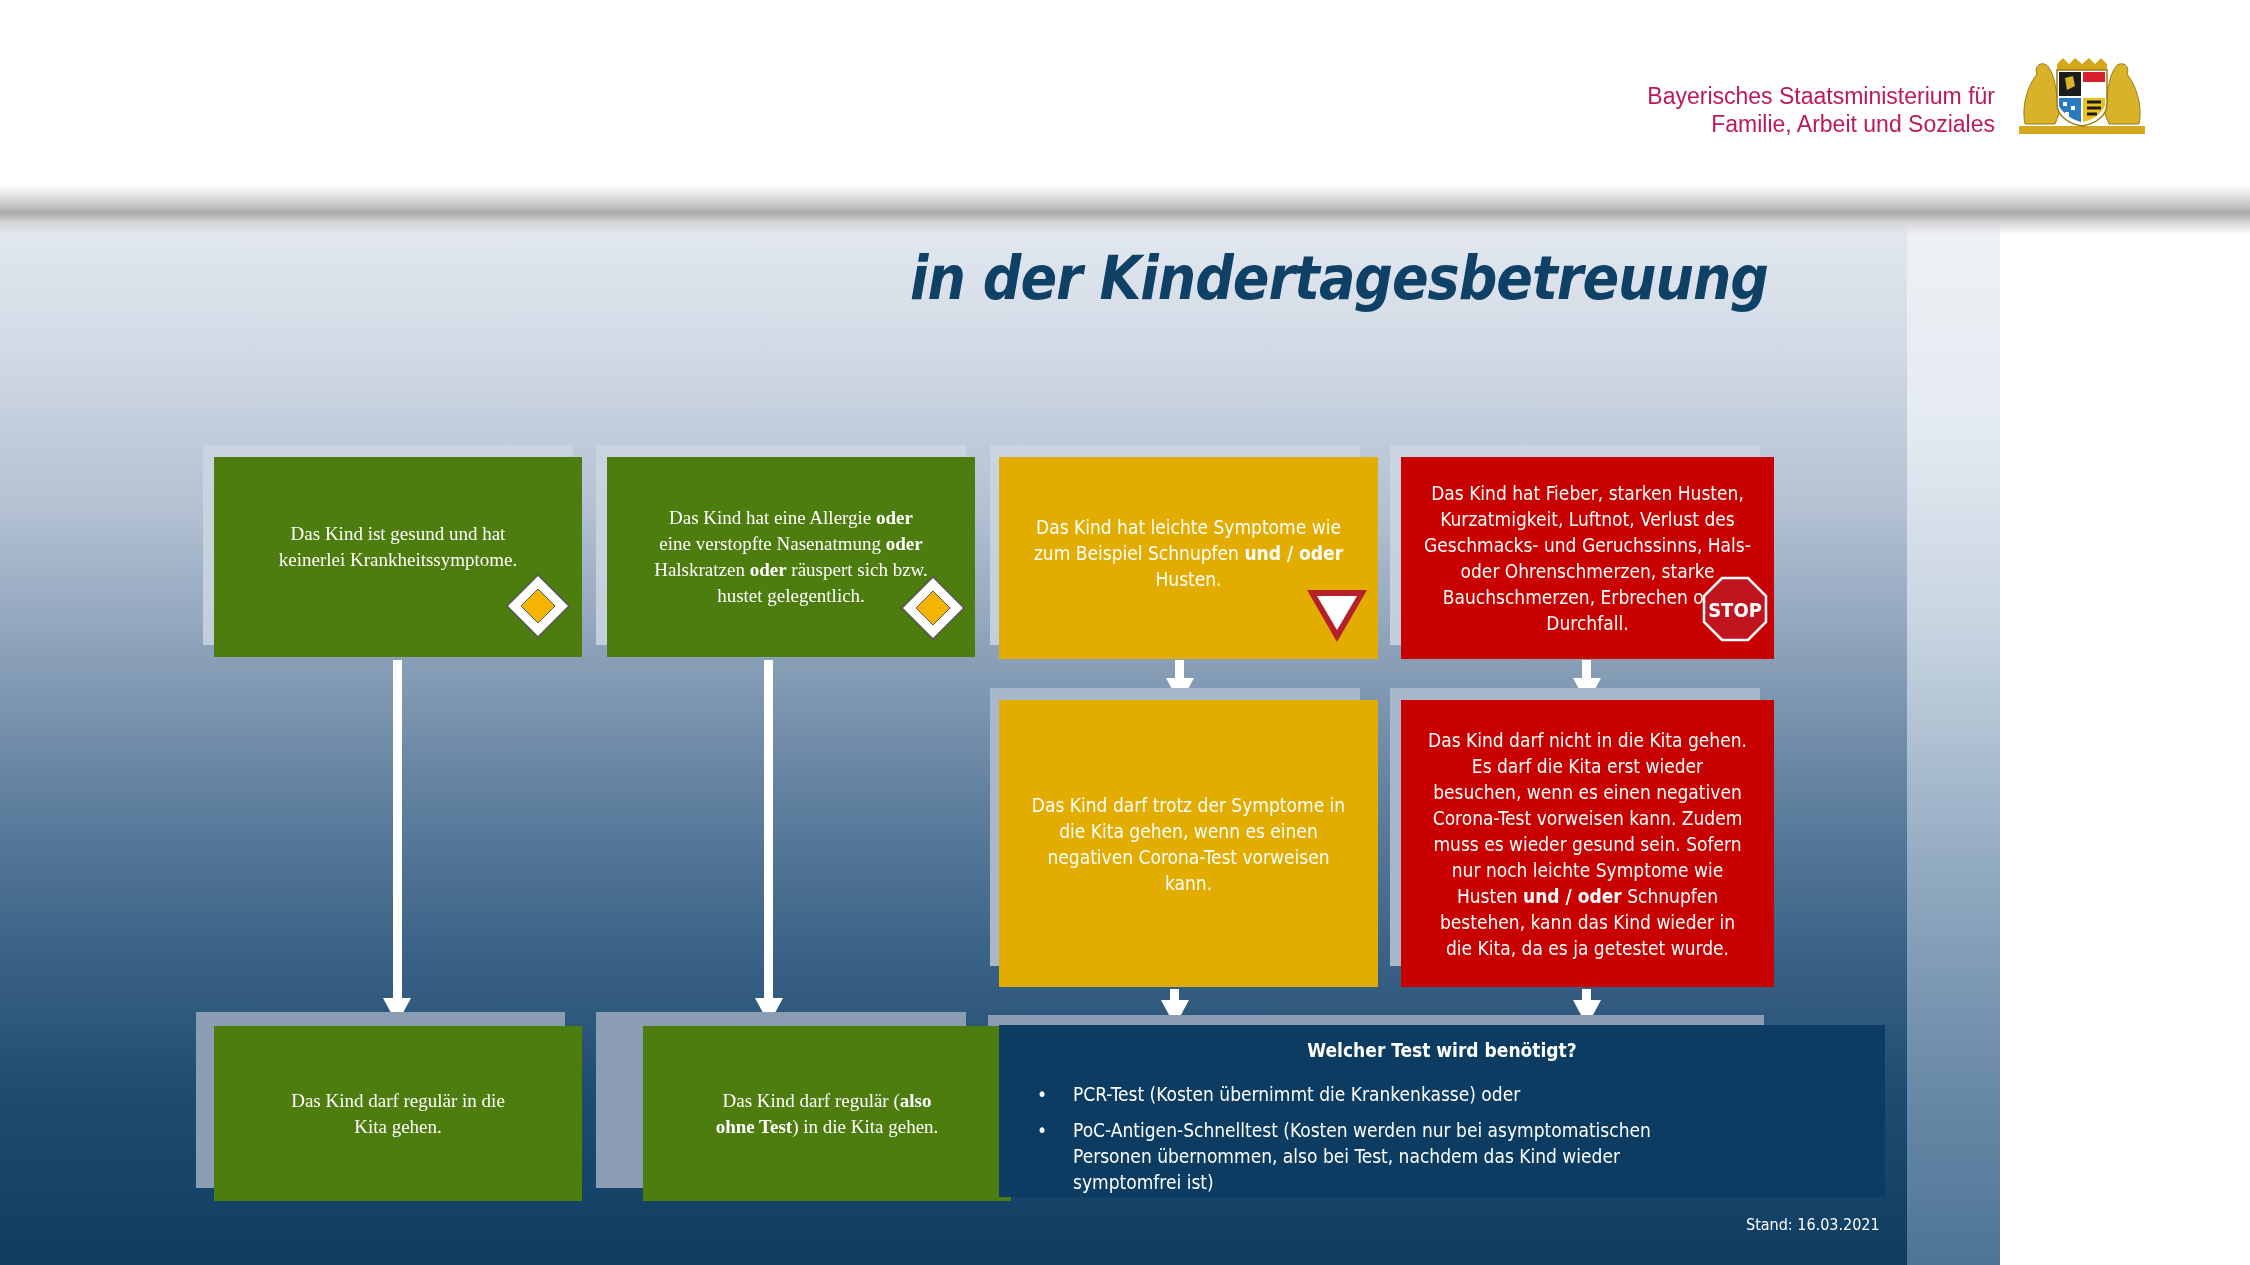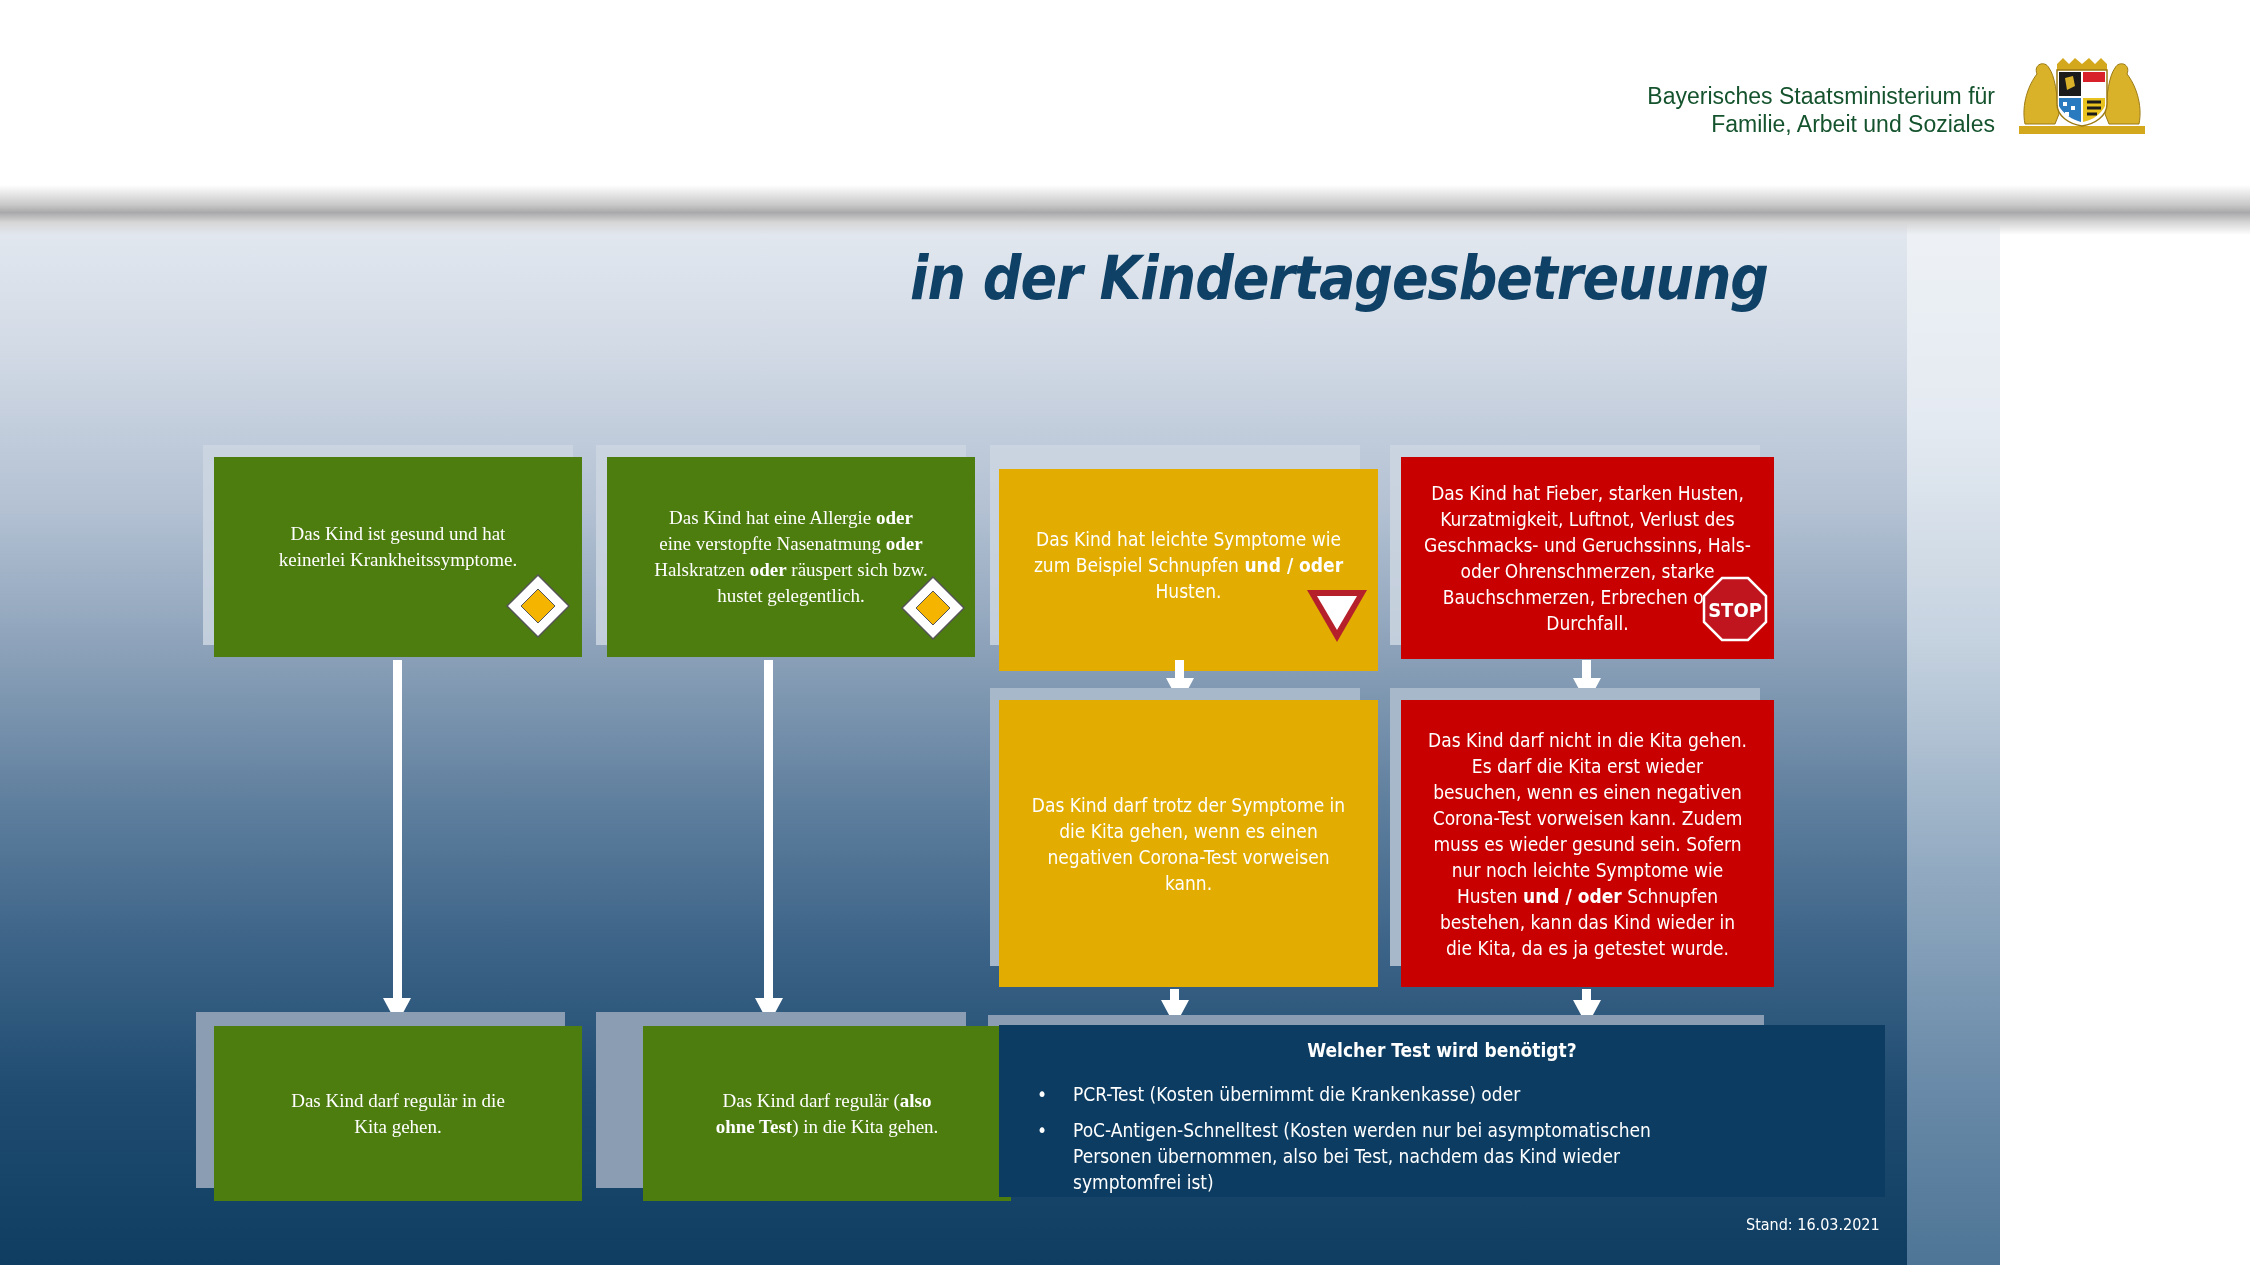--- a/index.html
+++ b/index.html
@@ -1,18 +1,18 @@
 <!DOCTYPE html>
 <html><head>
 <meta charset="utf-8">
 <style>
   html,body{margin:0;padding:0;}
   body{width:2250px;height:1265px;position:relative;overflow:hidden;background:#ffffff;font-family:"DejaVu Sans Condensed","DejaVu Sans",sans-serif;}
   .header{position:absolute;left:0;top:0;width:2250px;height:200px;background:#ffffff;}
-  .ministry{position:absolute;right:255px;top:82px;text-align:right;color:#14532d;font-family:"Liberation Sans",sans-serif;font-size:23px;line-height:28px;}
+  .ministry{position:absolute;right:255px;top:82px;text-align:right;color:#be185d;font-family:"Liberation Sans",sans-serif;font-size:23px;line-height:28px;}
   .crest{position:absolute;left:2015px;top:54px;width:134px;height:82px;}
   .band{position:absolute;left:0;top:185px;width:2250px;height:50px;
         background:linear-gradient(to bottom,rgba(255,255,255,0) 0%,#c8c8c8 40%,#a9a9ab 55%,#d6d6d6 75%,rgba(255,255,255,0) 100%);z-index:3;}
   .main{position:absolute;left:0;top:215px;width:1907px;height:1050px;
         background:linear-gradient(to bottom,#e4e9f0 0%,#d3dbe6 12%,#b3c1d3 28%,#8aa0b8 42%,#5f7f9e 56%,#3b6387 70%,#1f4b70 84%,#0f3d62 100%);}
   .strip{position:absolute;left:1907px;top:215px;width:93px;height:1050px;
         background:linear-gradient(to bottom,#eef2f6 0%,#e4eaf1 20%,#c6d3e0 40%,#97aec4 60%,#6e8eab 80%,#4e7596 100%);}
   .title{position:absolute;right:482px;top:238px;text-align:right;color:#0f4166;font-family:"DejaVu Sans Condensed","DejaVu Sans",sans-serif;font-weight:bold;font-style:italic;font-size:60px;line-height:80px;letter-spacing:-1px;z-index:4;}
   .shadow{position:absolute;background:rgba(205,214,226,0.85);}
   .shadow.dark{background:#8a9db3;}
@@ -71,21 +71,21 @@
 <div class="shadow" style="left:596px;top:445px;width:370px;height:200px;"></div>
 <div class="shadow" style="left:990px;top:445px;width:370px;height:200px;"></div>
 <div class="shadow" style="left:1390px;top:445px;width:370px;height:200px;"></div>
 
 <div class="box green" style="left:214px;top:457px;width:368px;height:200px;padding-bottom:20px;">
   <p style="max-width:240px;">Das Kind ist gesund und hat keinerlei Krankheitssymptome.</p>
 </div>
 <div class="box green" style="left:607px;top:457px;width:368px;height:200px;">
   <p style="max-width:280px;"><span>Das Kind hat eine Allergie </span><b>oder</b><span> eine verstopfte Nasenatmung </span><b>oder</b><span> Halskratzen </span><b>oder</b><span> räuspert sich bzw. hustet gelegentlich.</span></p>
 </div>
-<div class="box yellow" style="left:999px;top:457px;width:379px;height:202px;padding-bottom:10px;margin-top:12px;">
+<div class="box yellow" style="left:999px;top:457px;width:379px;height:202px;padding-bottom:10px;">
   <p style="max-width:320px;"><span>Das Kind hat leichte Symptome wie zum Beispiel Schnupfen </span><b>und / oder</b><span> Husten.</span></p>
 </div>
 <div class="box red" style="left:1401px;top:457px;width:373px;height:202px;padding:0 18px;">
   <p style="max-width:340px;">Das Kind hat Fieber, starken Husten, Kurzatmigkeit, Luftnot, Verlust des Geschmacks- und Geruchssinns, Hals- oder Ohrenschmerzen, starke Bauchschmerzen, Erbrechen oder Durchfall.</p>
 </div>
 
 <svg class="sign" style="left:505px;top:573px;width:66px;height:66px;" viewBox="0 0 66 66">
   <polygon points="33,2 64,33 33,64 2,33" fill="#ffffff" stroke="#555" stroke-width="1.5"></polygon>
   <polygon points="33,16 50,33 33,50 16,33" fill="#f4b400" stroke="#555" stroke-width="1"></polygon>
 </svg>

